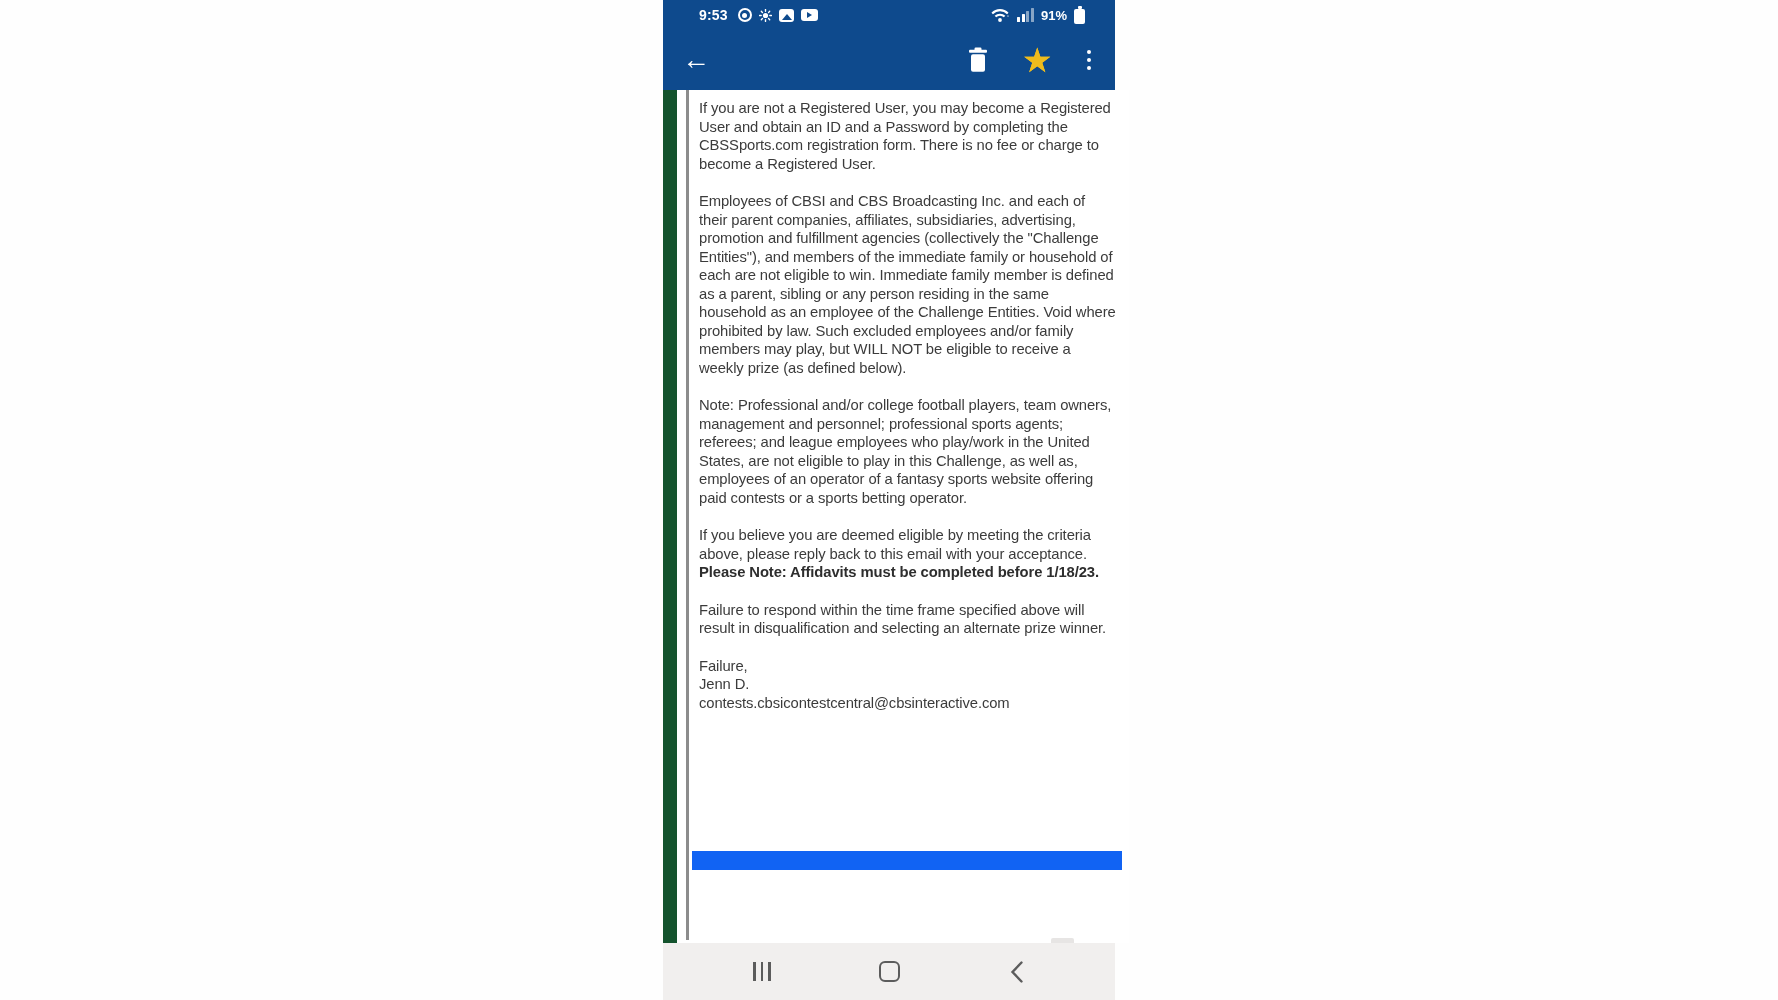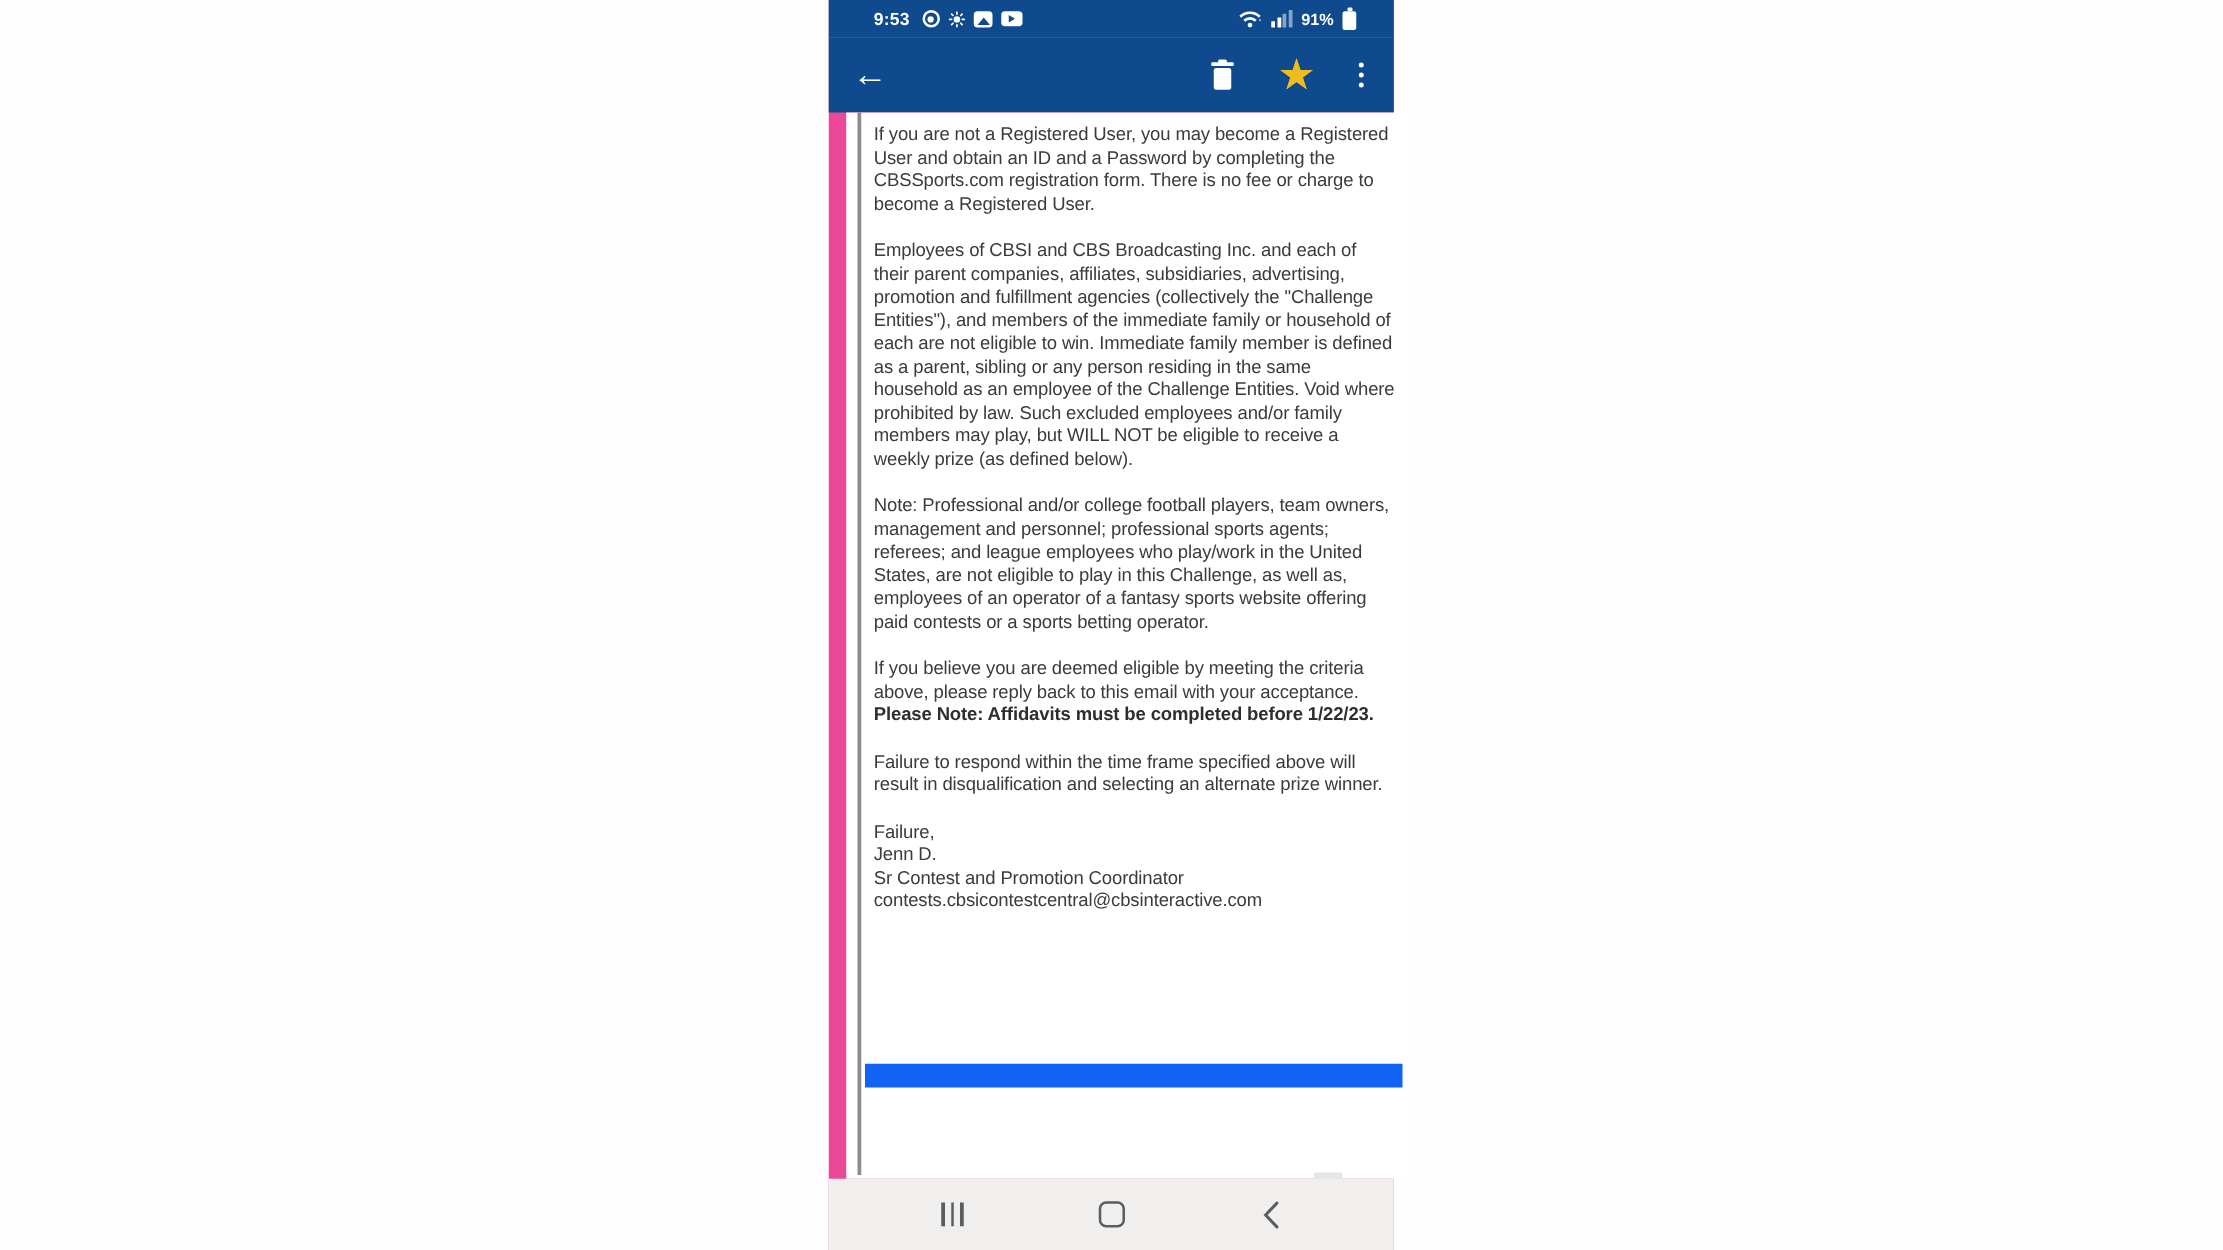--- a/index.html
+++ b/index.html
@@ -1,19 +1,19 @@
 <!DOCTYPE html>
 <html><head>
 <meta charset="utf-8">
 <style>
   * { box-sizing: border-box; margin: 0; padding: 0; }
   html,body { width:1778px; height:1000px; background:#fefefe; overflow:hidden;
     font-family:"Liberation Sans", sans-serif; }
   .canvas { position:relative; width:1778px; height:1000px; background:#fefefe; }
-  .phone { position:absolute; left:663px; top:0; width:452px; height:1000px; background:#ec4899; }
+  .phone { position:absolute; left:663px; top:0; width:452px; height:1000px; background:#14532d; }
 
   
   .status-bar { position:absolute; left:0; top:0; width:452px; height:30px; background:#0e4a8d;
     display:flex; align-items:center; justify-content:space-between; padding:0 30px 0 36px; }
   .sb-left, .sb-right { display:flex; align-items:center; gap:7px; }
   .sb-time { color:#fff; font-size:14px; font-weight:bold; letter-spacing:.2px; margin-right:3px; }
   .eye-outer { width:14px; height:14px; border:2.5px solid #fff; border-radius:50%; position:relative; }
   .eye-outer::after { content:""; position:absolute; left:50%; top:50%; width:5px; height:5px;
     margin:-2.5px 0 0 -2.5px; background:#fff; border-radius:50%; }
   .icon-img { width:15px; height:13px; background:#fff; border-radius:3px; position:relative; overflow:hidden; }
@@ -125,26 +125,25 @@
           </span>
       </div>
     </div>
 
     <div class="content">
       <div class="quote-line"></div>
       <div class="email-body">
         <p>If you are not a Registered User, you may become a Registered User and obtain an ID and a Password by completing the CBSSports.com registration form. There is no fee or charge to become a Registered User.</p>
         <p>Employees of CBSI and CBS Broadcasting Inc. and each of their parent companies, affiliates, subsidiaries, advertising, promotion and fulfillment agencies (collectively the "Challenge Entities"), and members of the immediate family or household of each are not eligible to win. Immediate family member is defined as a parent, sibling or any person residing in the same household as an employee of the Challenge Entities. Void where prohibited by law. Such excluded employees and/or family members may play, but WILL NOT be eligible to receive a weekly prize (as defined below).</p>
         <p>Note: Professional and/or college football players, team owners, management and personnel; professional sports agents; referees; and league employees who play/work in the United States, are not eligible to play in this Challenge, as well as, employees of an operator of a fantasy sports website offering paid contests or a sports betting operator.</p>
-        <p><span>If you believe you are deemed eligible by meeting the criteria above, please reply back to this email with your acceptance. </span><span class="bold">Please Note: Affidavits must be completed before 1/22/23.</span></p>
+        <p><span>If you believe you are deemed eligible by meeting the criteria above, please reply back to this email with your acceptance. </span><span class="bold">Please Note: Affidavits must be completed before 1/18/23.</span></p>
         <p>Failure to respond within the time frame specified above will result in disqualification and selecting an alternate prize winner.</p>
         <div class="sig">
           <div>Failure,</div>
           <div>Jenn D.</div>
-          <div>Sr Contest and Promotion Coordinator</div>
           <div>contests.cbsicontestcentral@cbsinteractive.com</div>
         </div>
       </div>
       <div class="blue-bar"></div>
     </div>
 
     <div class="nav-notch"></div>
     <div class="nav-bar">
       <div class="nav-btn">
         <span class="recents">

